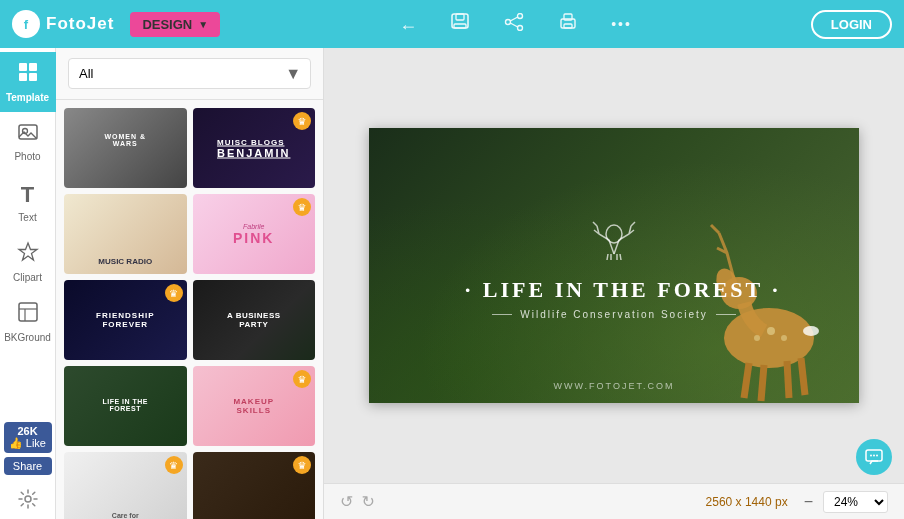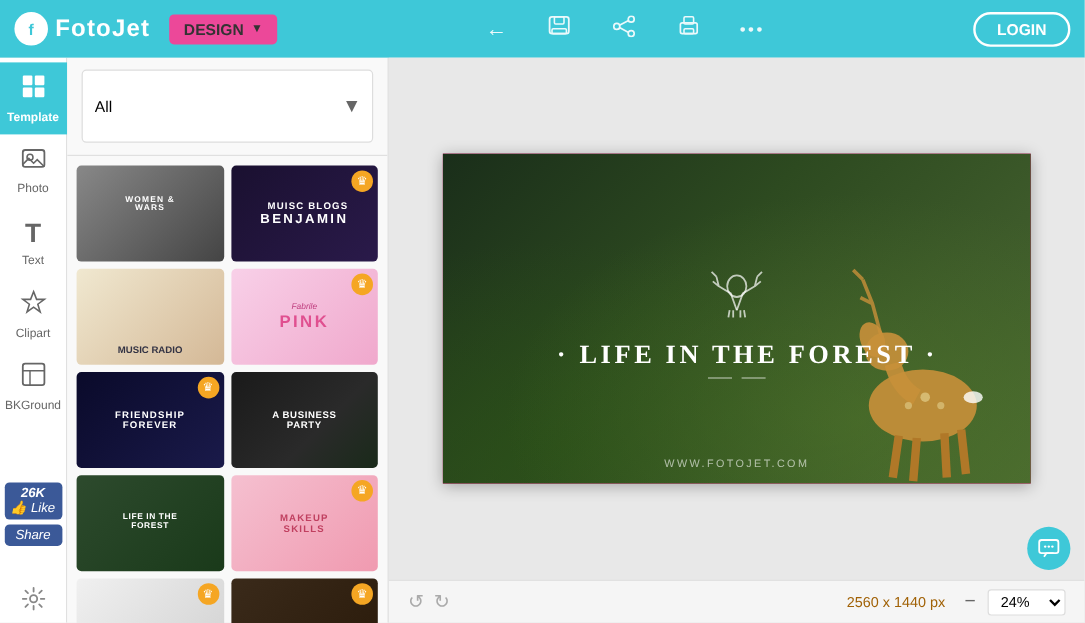--- a/index.html
+++ b/index.html
@@ -21,21 +21,21 @@
       gap: 6px;
       margin-right: 16px;
     }
     .logo-circle {
       width: 28px; height: 28px;
       background: white;
       border-radius: 50%;
       display: flex; align-items: center; justify-content: center;
       font-weight: bold; color: #3ec8d8; font-size: 13px;
     }
-    .logo-text { color: white; font-weight: bold; font-size: 20px; letter-spacing: 1px; }
+    .logo-text { color: white; font-weight: bold; font-size: 17px; letter-spacing: 1px; }
     .design-btn {
       background: #ec4899;
       border: none;
       border-radius: 4px;
       padding: 5px 12px;
       font-size: 13px;
       font-weight: bold;
       color: #333;
       display: flex; align-items: center; gap: 6px;
       cursor: pointer;
@@ -98,22 +98,21 @@
     .sidebar-icon-item.active {
       background: #3ec8d8;
       color: white;
     }
     .sidebar-icon-item .icon-sym {
       font-size: 20px;
     }
     .sidebar-icon-item.active .icon-sym { color: white; }
     .sidebar-bottom {
       margin-top: auto;
-      margin-bottom: 24px;
-      font-style: italic;
+      margin-bottom: 4px;
     }
     .like-box {
       width: 48px;
       background: #3b5998;
       border-radius: 4px;
       color: white;
       font-size: 10px;
       text-align: center;
       padding: 3px;
       cursor: pointer;
@@ -154,21 +153,21 @@
     }
     .panel-filter {
       padding: 10px 12px;
       border-bottom: 1px solid #e0e0e0;
     }
     .filter-select-wrapper {
       position: relative;
     }
     .filter-select-wrapper select {
       width: 100%;
-      padding: 22px 10px;
+      padding: 7px 10px;
       border: 1px solid #ddd;
       border-radius: 4px;
       background: white;
       font-size: 13px;
       appearance: none;
       cursor: pointer;
     }
     .filter-chevron {
       position: absolute;
       right: 10px;
@@ -466,21 +465,21 @@
 
     <div class="template-grid">
 
       <div class="template-thumb thumb-1" style="background: linear-gradient(135deg, #888 0%, #444 100%);">
         <div class="thumb-label-top" style="color:white; font-size:8px; font-weight:bold; top:40%; transform:translate(-50%,-50%);">
           <div style="font-size:7px; letter-spacing:1px;">WOMEN &amp; WARS</div>
         </div>
       </div>
       <div class="template-thumb thumb-2" style="background: linear-gradient(135deg, #1a1030 0%, #2a1a4a 100%);">
         <div class="crown-badge">♛</div>
-        <div style="position:absolute;top:50%;left:50%;transform:translate(-50%,-50%);text-align:right;color:white;">
+        <div style="position:absolute;top:50%;left:50%;transform:translate(-50%,-50%);text-align:left;color:white;text-decoration:underline;">
           <div style="font-size:8px; letter-spacing:1px; font-weight:bold;">MUISC BLOGS</div>
           <div style="font-size:11px; font-weight:bold; letter-spacing:2px;">BENJAMIN</div>
         </div>
       </div>
 
       <div class="template-thumb" style="background: linear-gradient(135deg, #f0e8d0 0%, #d4b896 100%);">
         <div style="position:absolute;bottom:8px;left:50%;transform:translateX(-50%);text-align:center;color:#334;font-size:8px;font-weight:bold;white-space:nowrap;">MUSIC RADIO</div>
       </div>
       <div class="template-thumb" style="background: linear-gradient(135deg, #f8d0e8 0%, #f0a8cc 100%);">
         <div class="crown-badge">♛</div>
@@ -561,20 +560,21 @@
               <ellipse cx="25" cy="22" rx="8" ry="9" stroke="rgba(255,255,255,0.7)" stroke-width="1.5" fill="none"></ellipse>
               <line x1="19" y1="42" x2="18" y2="48" stroke="rgba(255,255,255,0.7)" stroke-width="1.5"></line>
               <line x1="22" y1="42" x2="22" y2="48" stroke="rgba(255,255,255,0.7)" stroke-width="1.5"></line>
               <line x1="28" y1="42" x2="28" y2="48" stroke="rgba(255,255,255,0.7)" stroke-width="1.5"></line>
               <line x1="31" y1="42" x2="32" y2="48" stroke="rgba(255,255,255,0.7)" stroke-width="1.5"></line>
             </svg>
           </div>
           <div class="canvas-main-title">· LIFE IN THE FOREST ·</div>
           <div class="canvas-subtitle-line">
             <span class="canvas-divider"></span>
+            <span>Wildlife Conservation Society</span>
             <span class="canvas-divider"></span>
           </div>
         </div>
 
         <div class="canvas-url">WWW.FOTOJET.COM</div>
       </div>
     </div>
 
     <div class="canvas-bottom">
       <div class="undo-redo">

